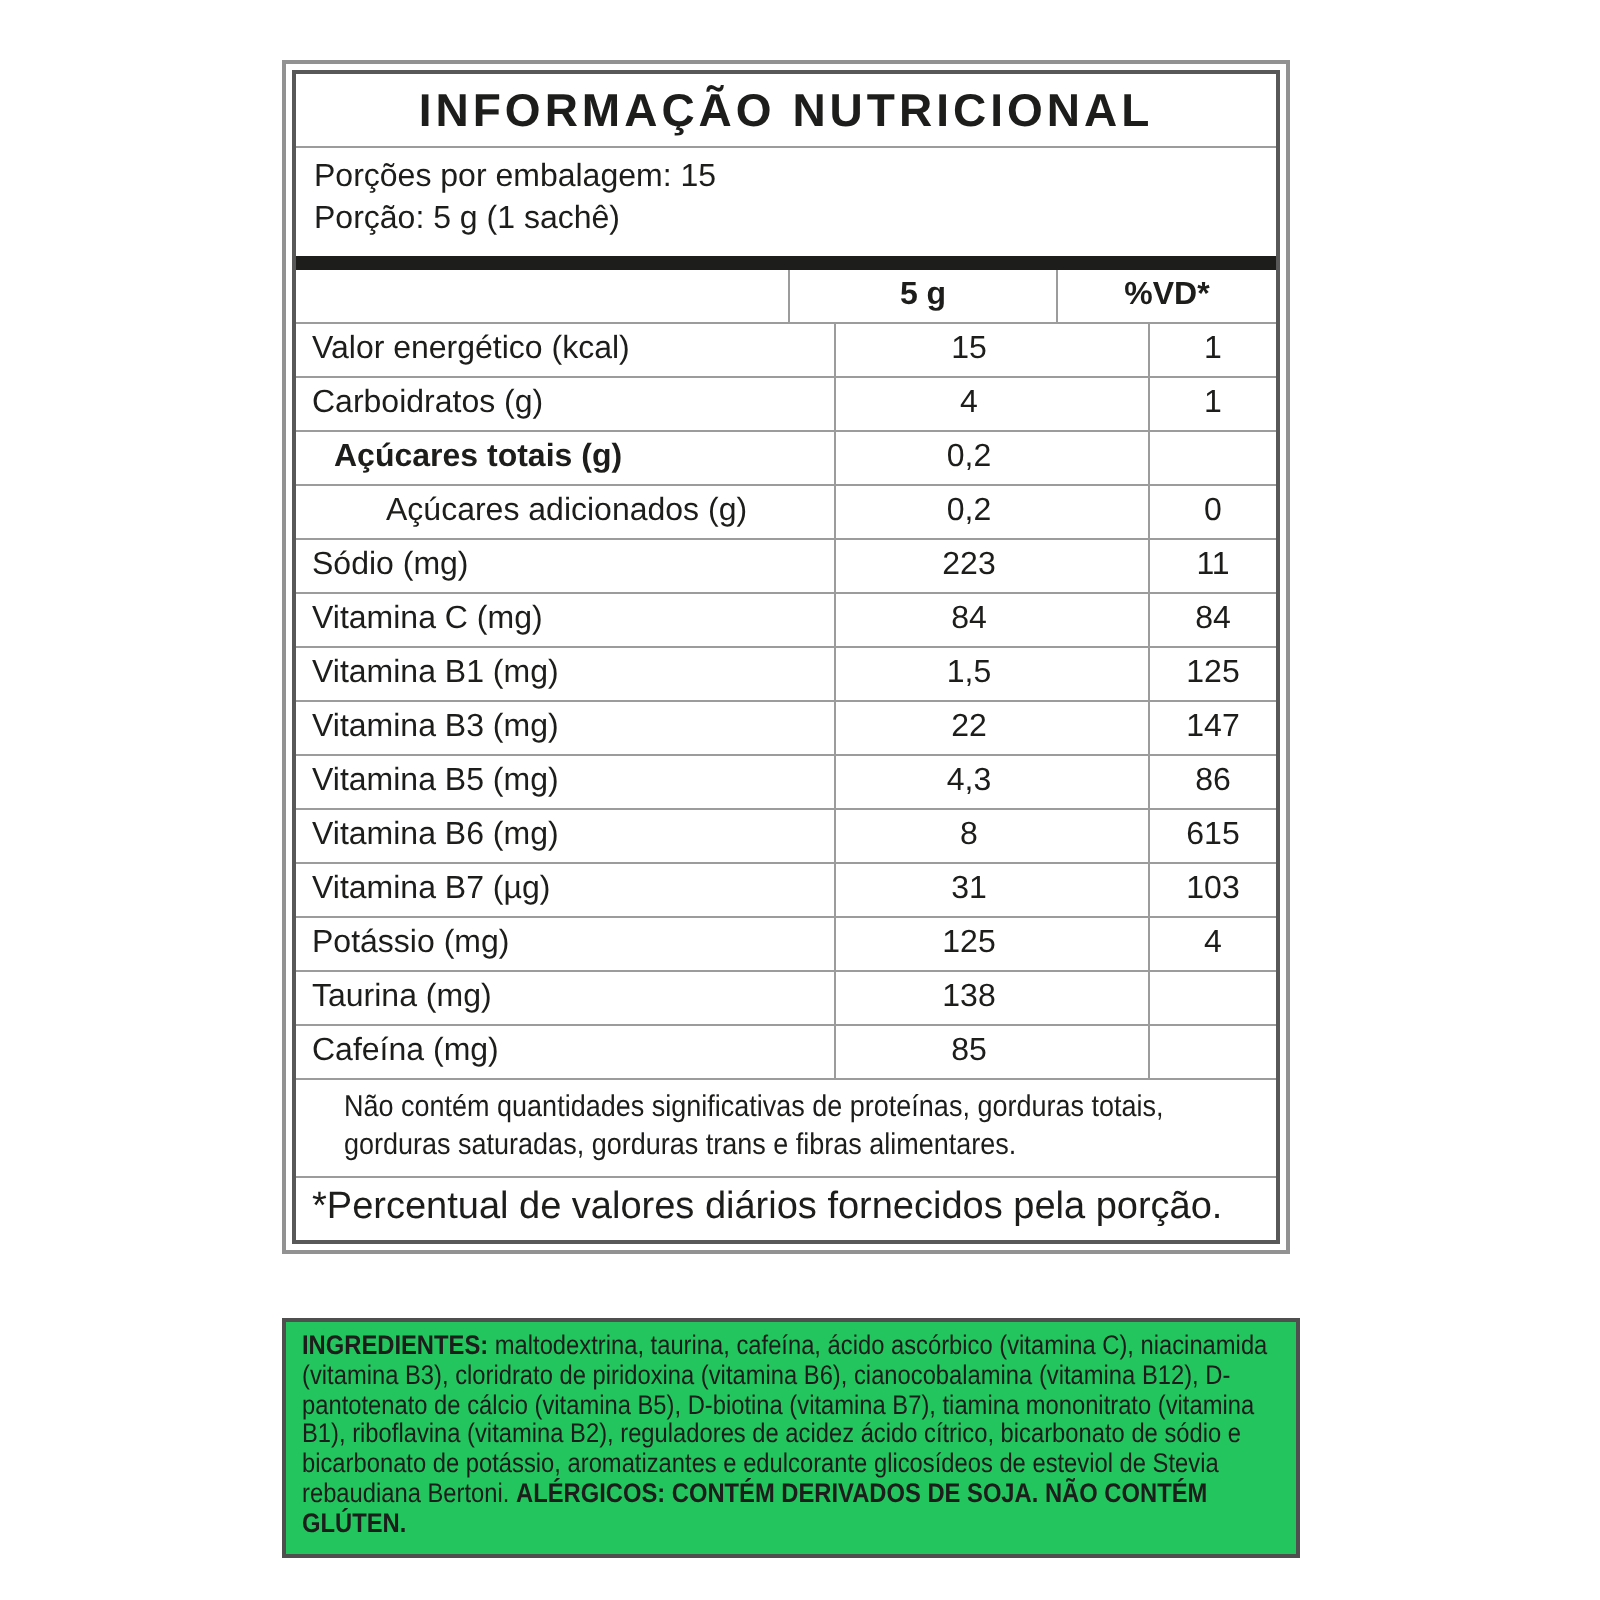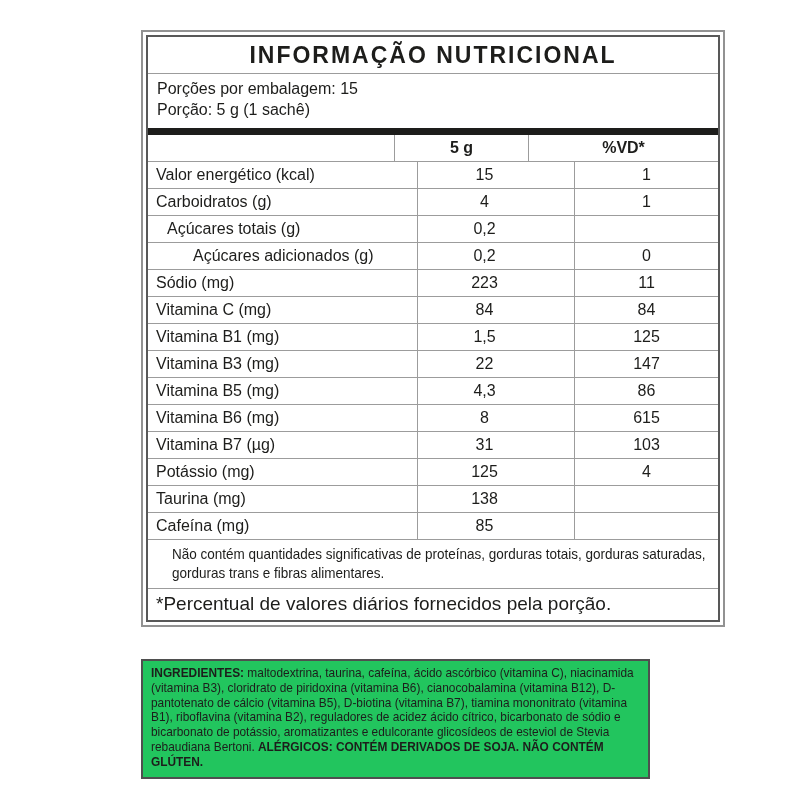--- a/index.html
+++ b/index.html
@@ -10,21 +10,21 @@
     height: 800px;
     font-family: "Liberation Sans", sans-serif;
     color: #1d1d1b;
     position: relative;
   }
   
   .nutri-outer {
     position: absolute;
     left: 141px;
     top: 30px;
-    width: 584px;
+    width: 504px;
     box-sizing: border-box;
     border: 2px solid #929292;
     padding: 3px;
     background: #fff;
   }
   .nutri-inner {
     border: 2px solid #585858;
     box-sizing: border-box;
     display: flex;
     flex-direction: column;
@@ -137,21 +137,21 @@
         <div class="cell-label">Valor energético (kcal)</div>
         <div class="cell-val">15</div>
         <div class="cell-val">1</div>
       </div>
         <div class="t-row">
         <div class="cell-label">Carboidratos (g)</div>
         <div class="cell-val">4</div>
         <div class="cell-val">1</div>
       </div>
         <div class="t-row">
-        <div class="cell-label" style="padding-left: 19px;">Açúcares totais (g)</div>
+        <div class="cell-label" style="padding-left: 19px; font-weight: bold;">Açúcares totais (g)</div>
         <div class="cell-val">0,2</div>
         <div class="cell-val"></div>
       </div>
         <div class="t-row">
         <div class="cell-label" style="padding-left: 45px;">Açúcares adicionados (g)</div>
         <div class="cell-val">0,2</div>
         <div class="cell-val">0</div>
       </div>
         <div class="t-row">
         <div class="cell-label">Sódio (mg)</div>

